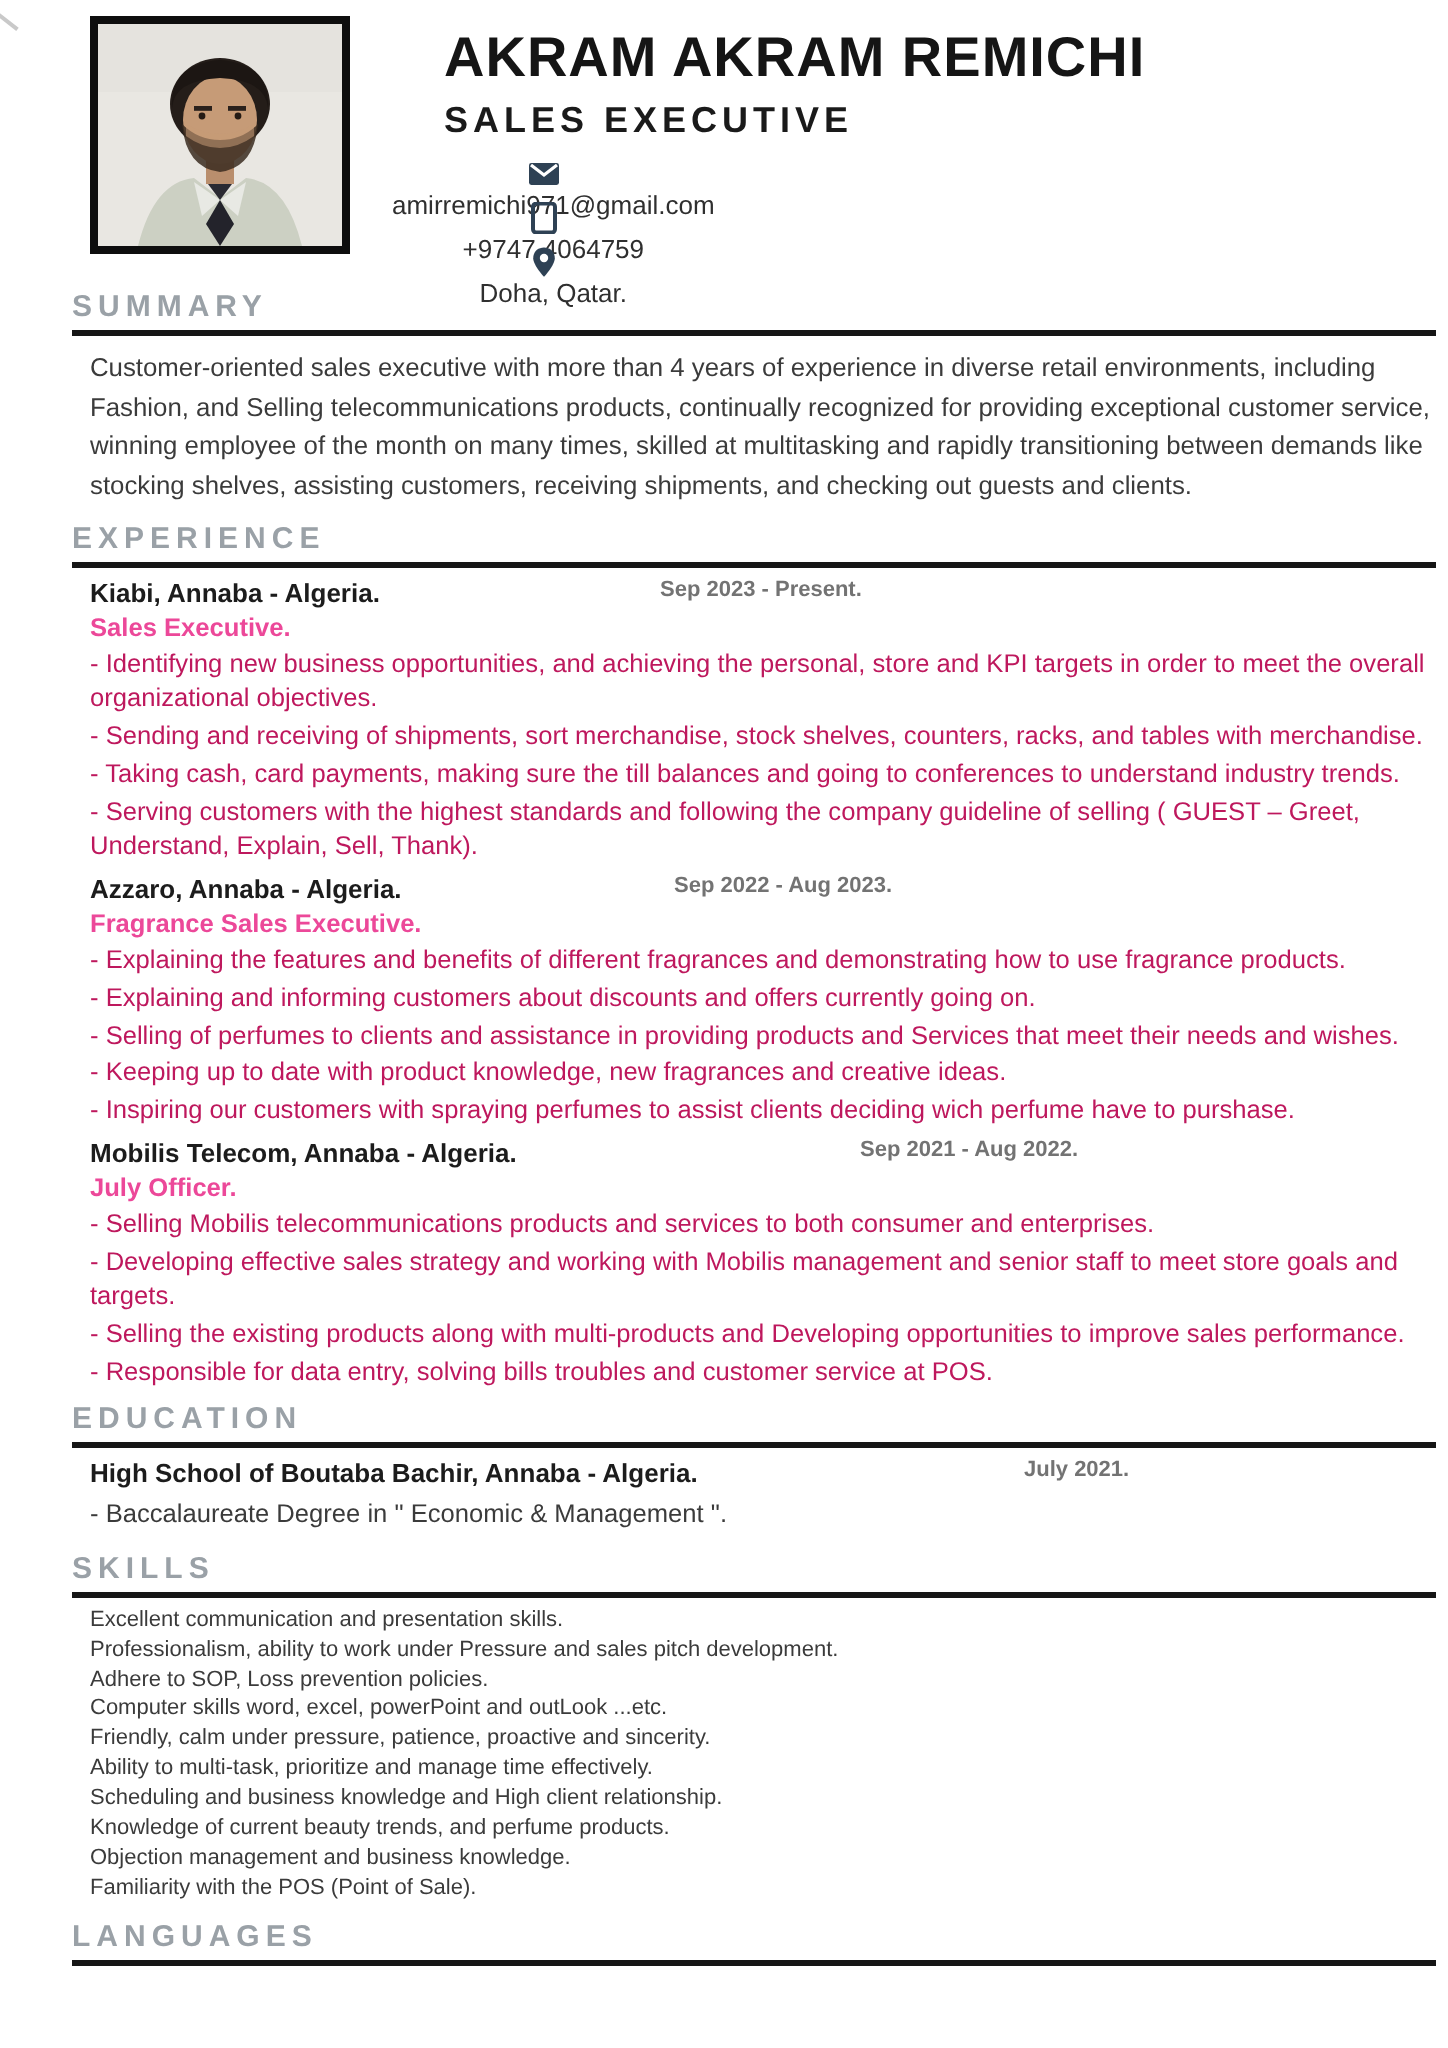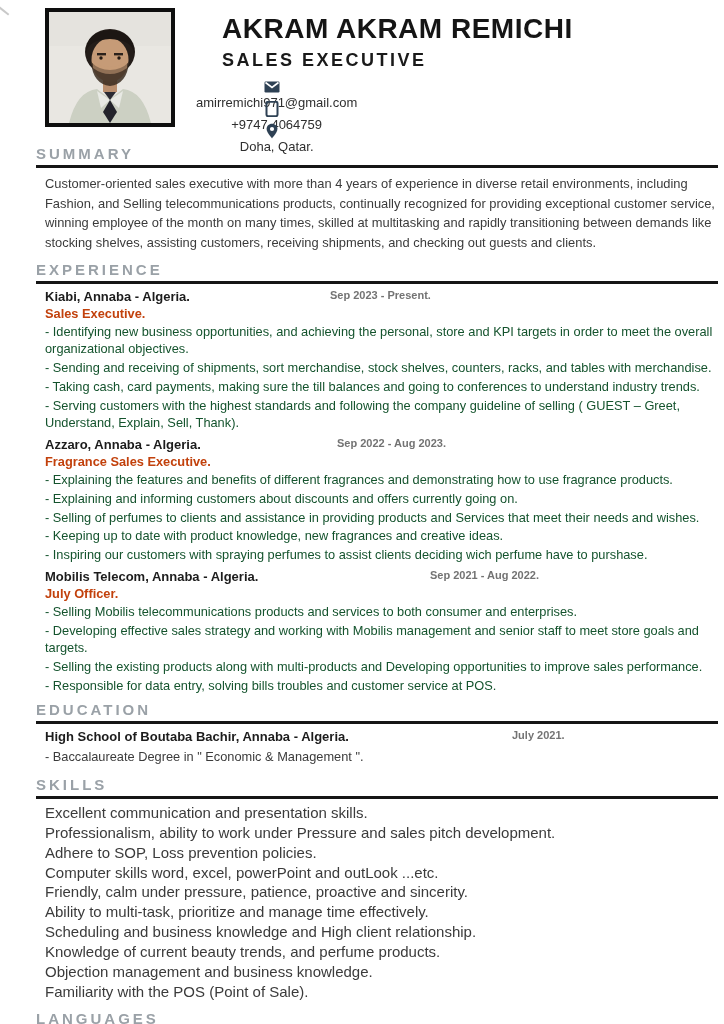--- a/index.html
+++ b/index.html
@@ -53,25 +53,25 @@
     font-size:13px;font-weight:700;color:#1c1c1c;line-height:1.25;
   }
   .job-date{
     position:absolute;top:0;
     font-size:11px;font-weight:700;color:#737373;
   }
   .job1 .job-date{left:285px;}
   .job2 .job-date{left:292px;}
   .job3 .job-date{left:385px;text-align:right;}
   .edu-date{left:467px;}
-  .role-line{margin:1px 0 2px 9px;font-size:12.8px;font-weight:700;color:#c2410c;line-height:1.25;}
-  .bullets div{margin:2px 0 0 9px;font-size:12.8px;line-height:1.32;color:#14532d;}
+  .role-line{margin:1px 0 2px 9px;font-size:12.8px;font-weight:700;color:#ec4899;line-height:1.25;}
+  .bullets div{margin:2px 0 0 9px;font-size:12.8px;line-height:1.32;color:#be185d;}
   .edu-detail{margin:3px 0 0 9px;font-size:12.8px;line-height:1.35;}
   .skill-list{margin-top:5px;}
-  .skill-list div{margin:1px 0 0 9px;font-size:15px;line-height:1.26;color:#3b3b3b;}
+  .skill-list div{margin:1px 0 0 9px;font-size:11px;line-height:1.26;color:#3b3b3b;}
 </style>
 </head>
 <body>
 
 <div>
   <div class="artifact"></div>
 
   <div class="photo">
     <svg width="122" height="111" viewBox="0 0 122 111">
       <rect x="0" y="0" width="122" height="111" fill="#e9e7e2"></rect>

